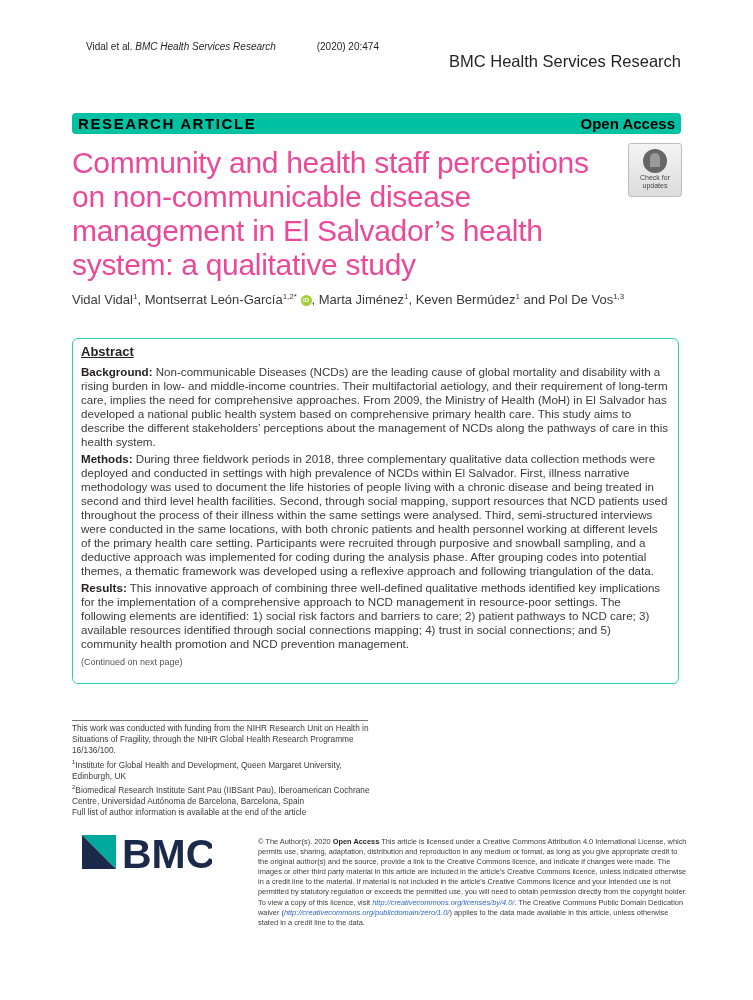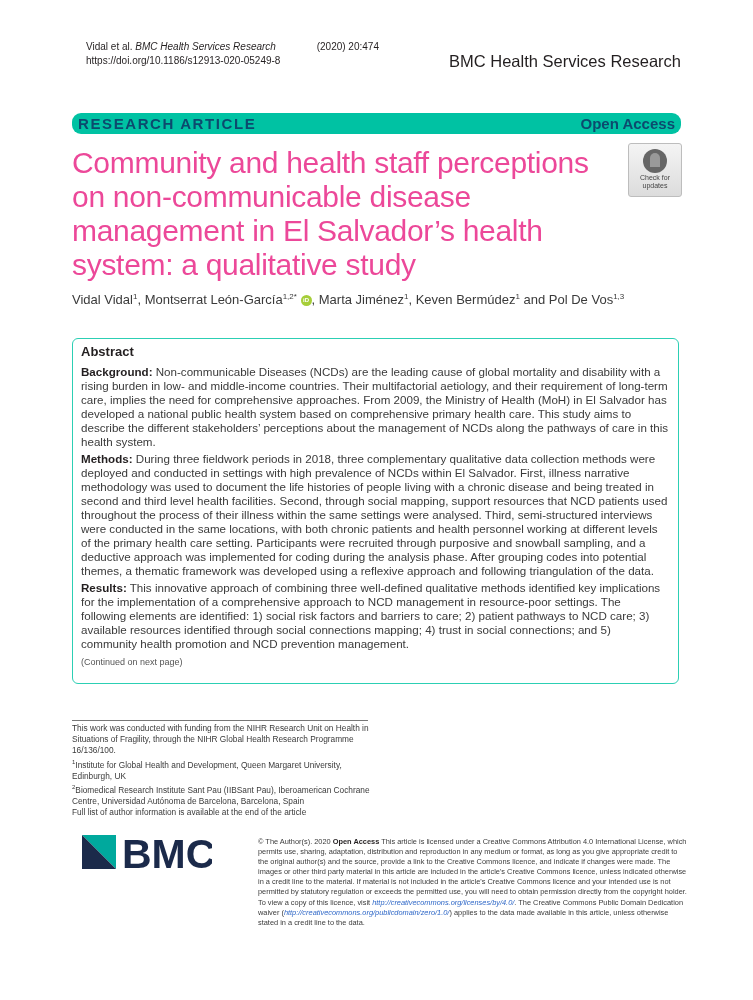--- a/index.html
+++ b/index.html
@@ -2,33 +2,33 @@
 <html><head>
 <meta charset="utf-8">
 <style>
   html, body { margin:0; padding:0; background:#ffffff; }
   body { width:753px; height:1000px; position:relative; overflow:hidden; font-family:"Liberation Sans", sans-serif; color:#231f20; }
   .abs { position:absolute; }
   .hdr-left { left:86px; top:40px; font-size:10px; line-height:13.5px; color:#231f20; }
   .hdr-left i { font-style:italic; }
   .hdr-left .cite { margin-left:38px; }
   .journal { right:72px; top:52px; font-size:16.5px; color:#231f20; }
-  .banner { left:72px; top:113px; width:609px; height:21px; background:#00c2a3; border-radius:9px; color:#0c4a6e; font-weight:bold; }
+  .banner { left:72px; top:113px; width:609px; height:21px; background:#00c2a3; border-radius:4px; color:#000000; font-weight:bold; }
   .banner .type { position:absolute; left:6px; top:2px; font-size:15px; letter-spacing:1.6px; }
   .banner .oa { position:absolute; right:6px; top:2px; font-size:15px; }
   .title { left:72px; top:146px; width:540px; font-size:30px; line-height:34px; color:#ec4899; letter-spacing:-0.3px; }
   .cfu { left:628px; top:143px; width:52px; height:52px; background:linear-gradient(#f4f4f4,#dcdcdc); border:1px solid #bdbdbd; border-radius:3px; text-align:center; }
   .cfu .circ { width:24px; height:24px; margin:5px auto 1px; border-radius:50%; background:#666; position:relative; }
   .cfu .circ:after { content:""; position:absolute; left:7px; top:4px; width:10px; height:14px; background:#999; border-radius:5px 5px 0 0; }
   .cfu .txt { font-size:7px; line-height:8px; color:#444; }
   .authors { left:72px; top:292px; font-size:13px; color:#3a3a3a; }
   .authors sup { font-size:8px; }
   .orcid { display:inline-block; width:11px; height:11px; border-radius:50%; background:#a6ce39; color:#fff; font-size:6px; line-height:11px; text-align:center; vertical-align:middle; font-weight:bold; }
   .abstract { left:72px; top:338px; width:607px; height:346px; border:1.5px solid #2ccfb4; border-radius:6px; box-sizing:border-box; padding:5px 9px 0 8px; }
-  .abstract h2 { margin:0 0 6px 0; font-size:13px; font-weight:bold; color:#231f20; }
+  .abstract h2 { margin:0 0 6px 0; font-size:13px; font-weight:bold; color:#231f20;text-decoration:underline; }
   .abstract p { margin:0 0 3px 0; font-size:11.6px; line-height:14px; color:#3a3a3a; }
   .abstract p b { color:#231f20; }
   .abstract .cont { font-size:9px; color:#555; margin-top:6px; }
   .rule { left:72px; top:720px; width:296px; border-top:1px solid #777; }
   .foot { left:72px; top:723px; width:300px; font-size:8.3px; line-height:11.2px; color:#3a3a3a; }
   .foot a { color:#2e67c7; text-decoration:none; }
   .foot sup { font-size:6px; }
   .bmc { left:82px; top:834px; width:130px; height:36px; }
   .lic { left:258px; top:837px; width:430px; font-size:7.4px; line-height:10.1px; color:#3a3a3a; }
   .lic b { color:#231f20; }
@@ -36,21 +36,20 @@
 </style>
 </head>
 <body>
 
 <div class="abs hdr-left">
   <div>
     <span>Vidal et al.</span>
     <i>BMC Health Services Research</i>
     <span class="cite">(2020) 20:474</span>
   </div>
-  <div>https://doi.org/10.1186/s12913-020-05249-8</div>
 </div>
 <div class="abs journal">BMC Health Services Research</div>
 
 <div class="abs banner">
   <span class="type">RESEARCH ARTICLE</span>
   <span class="oa">Open Access</span>
 </div>
 
 <div class="abs title">Community and health staff perceptions on non-communicable disease management in El Salvador’s health system: a qualitative study</div>
 

